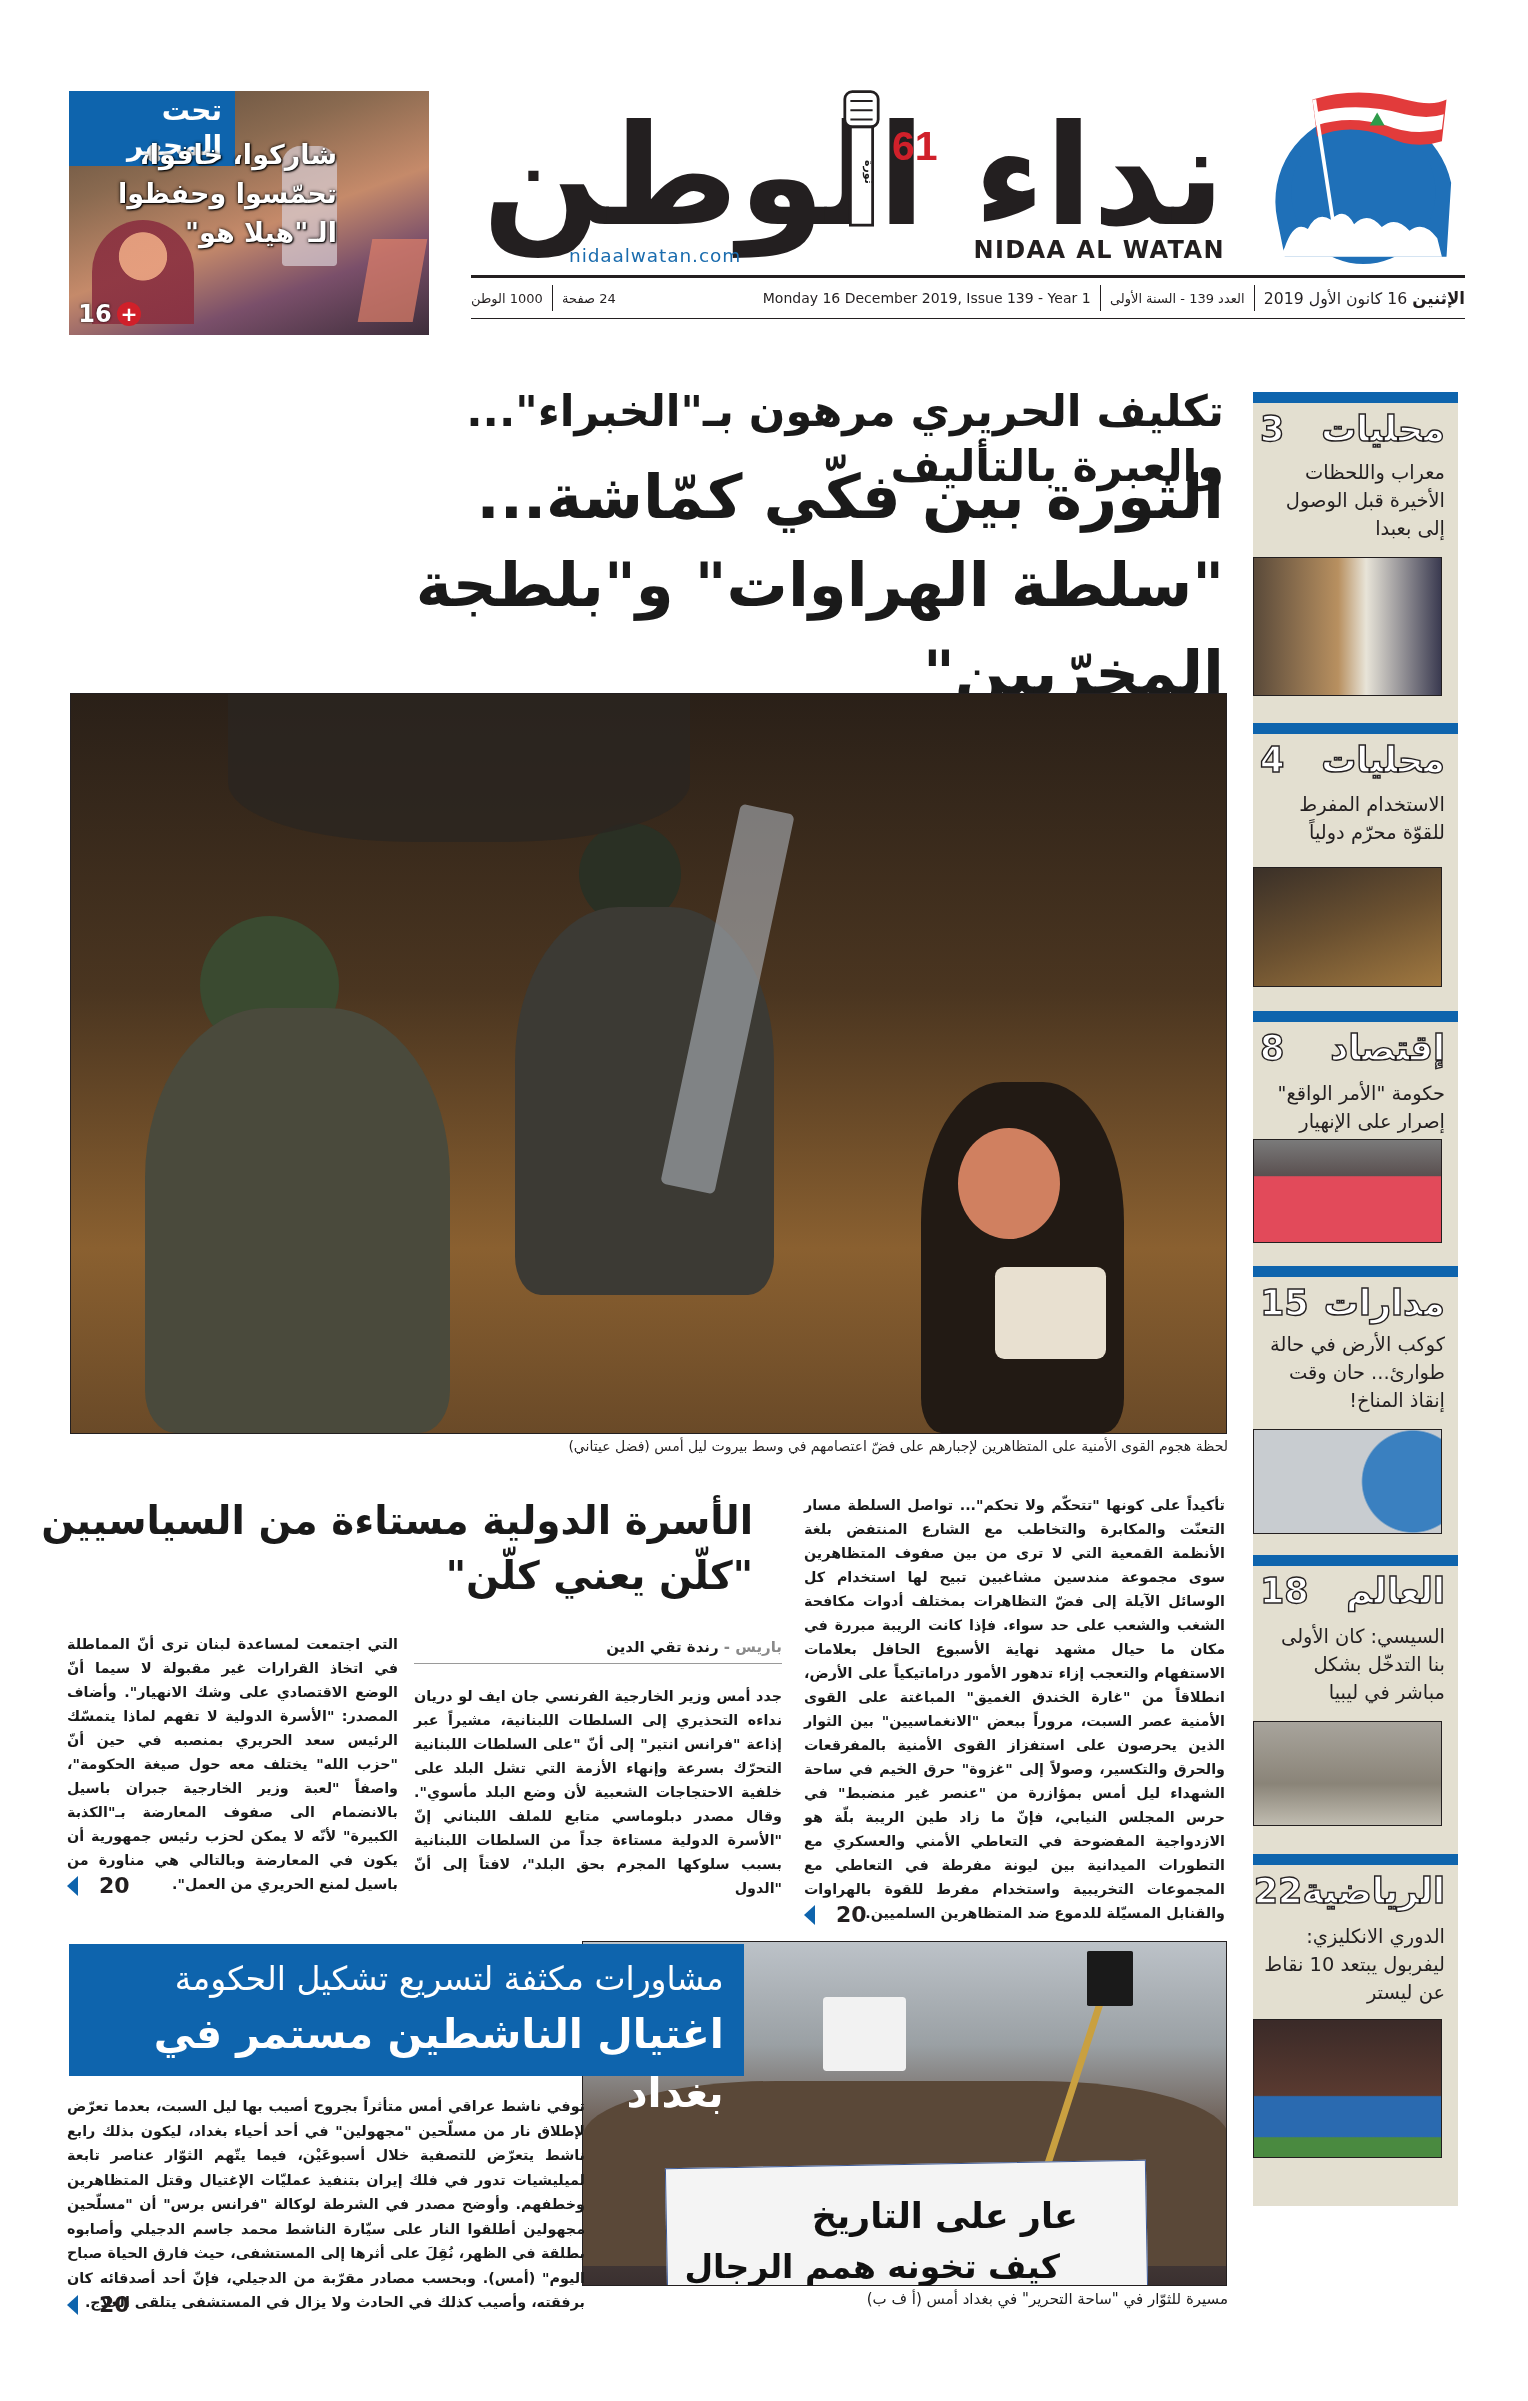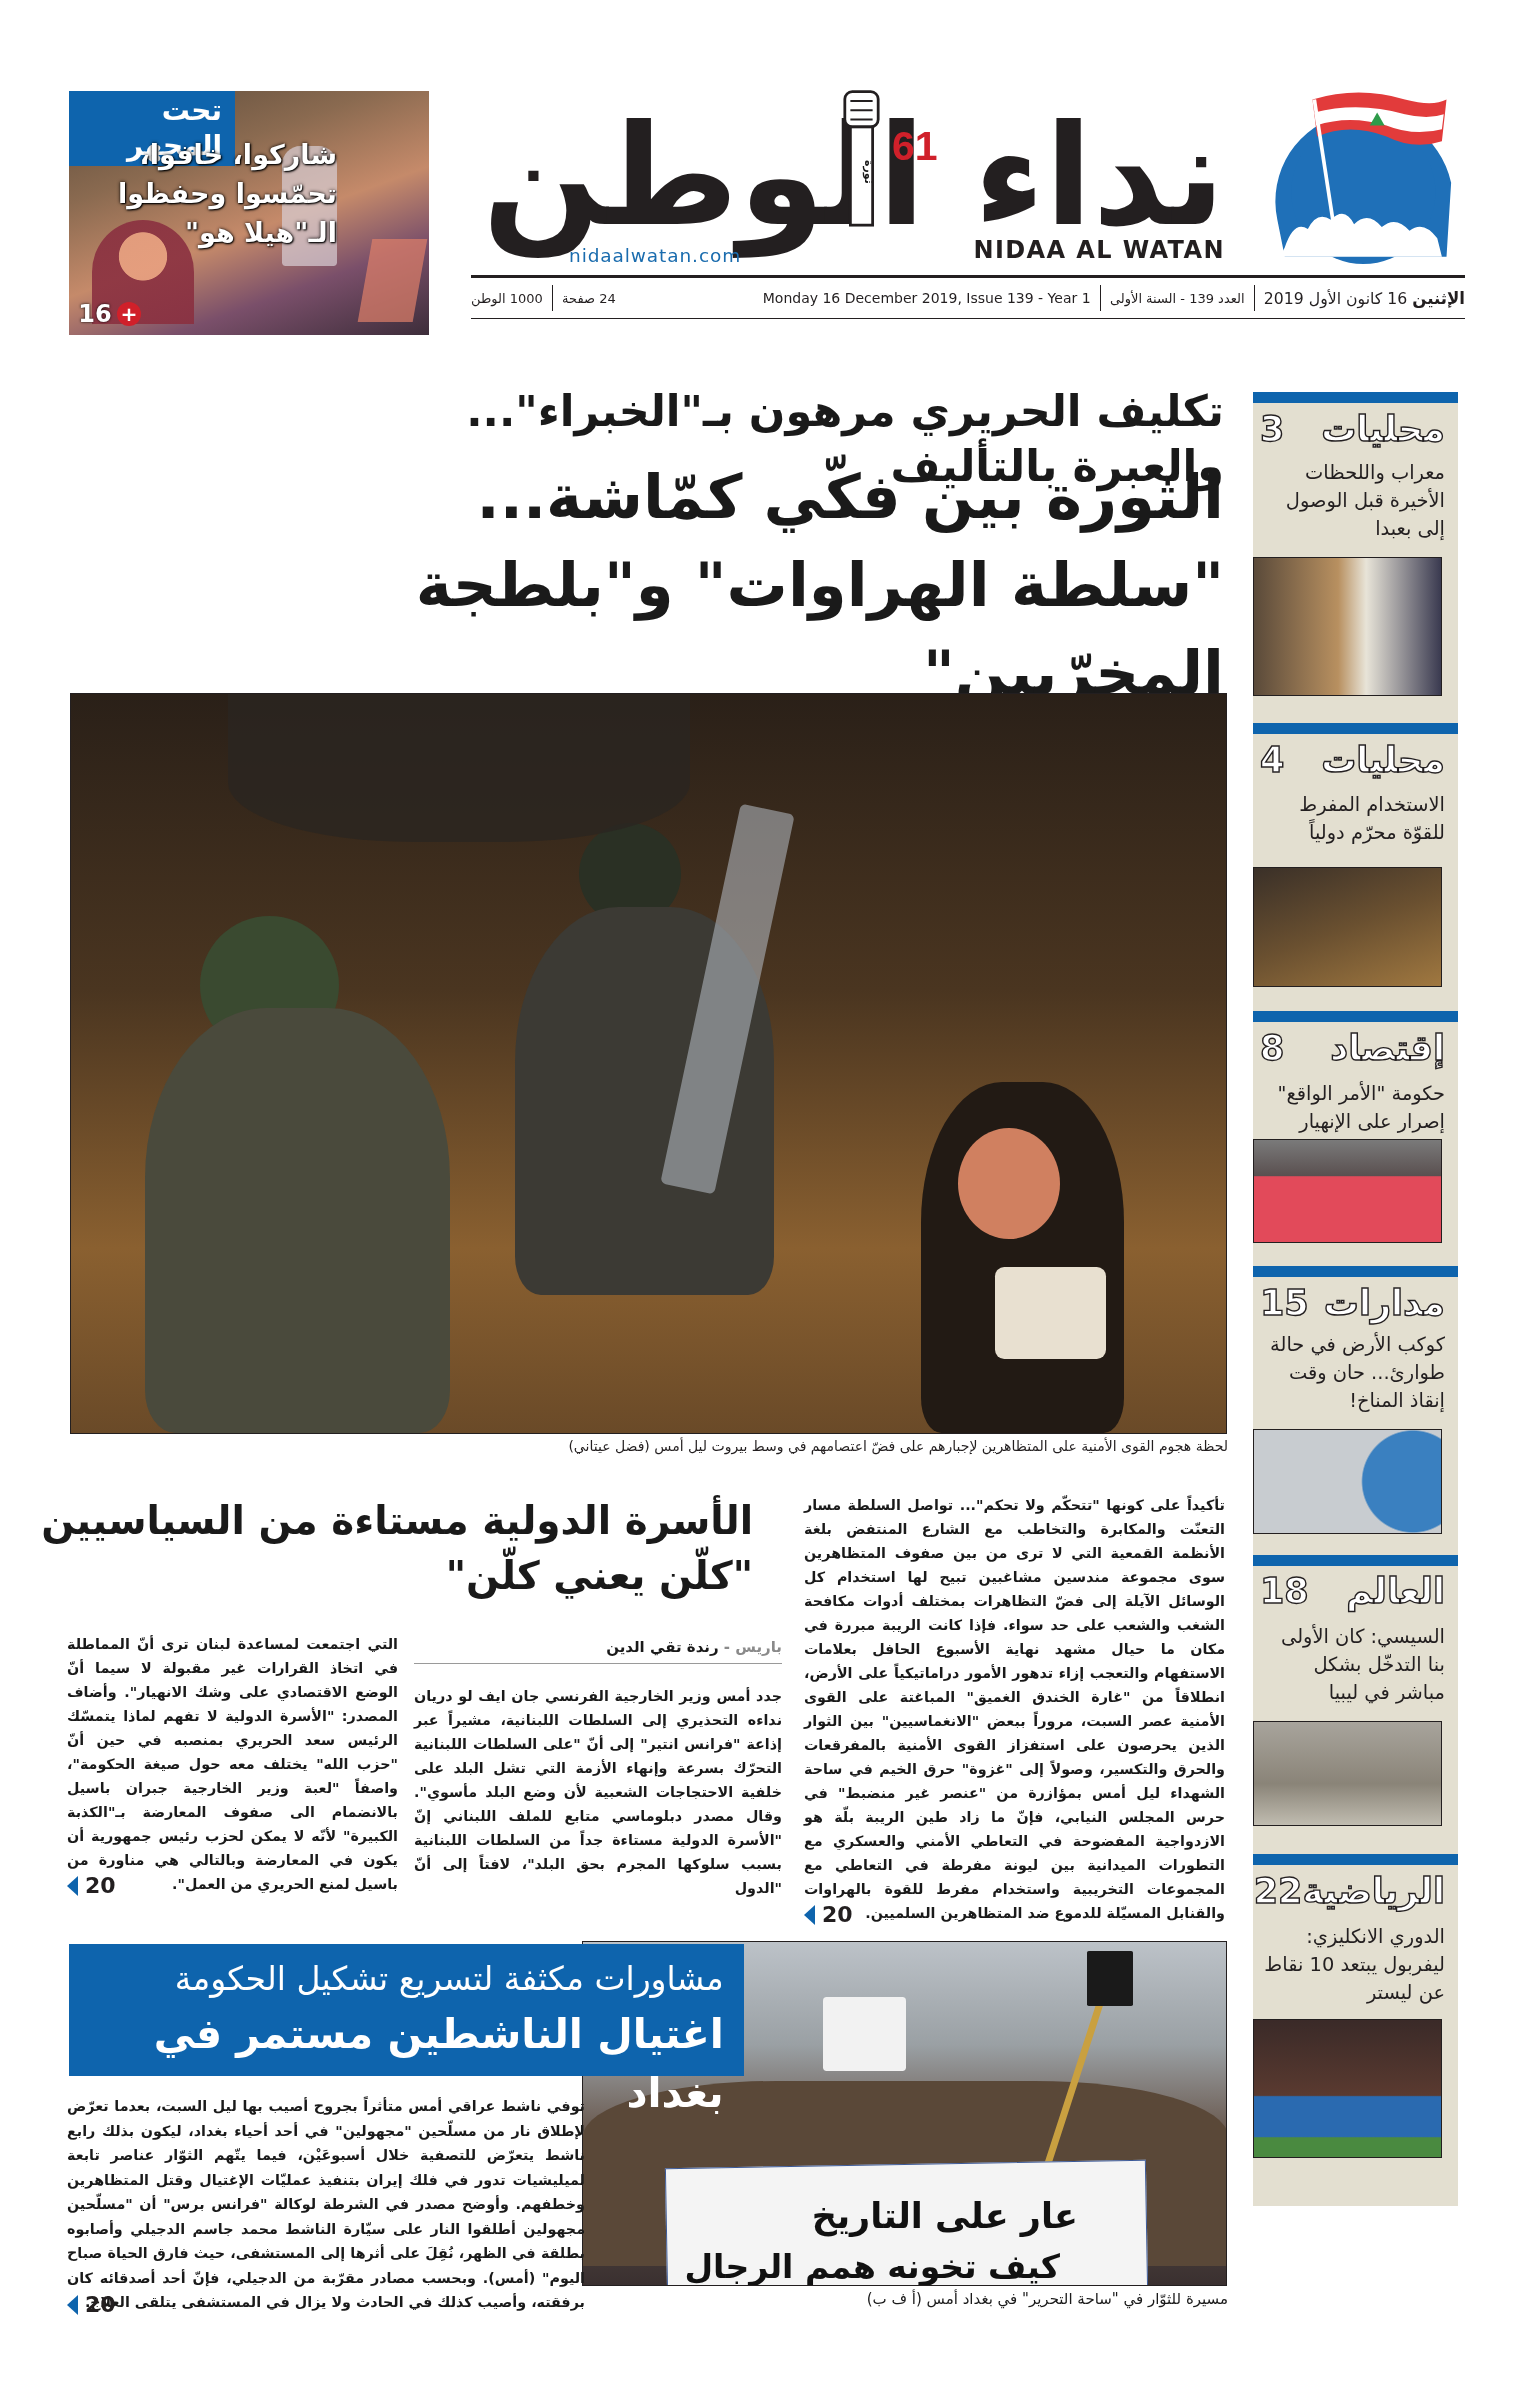--- a/index.html
+++ b/index.html
@@ -57,21 +57,21 @@
 
   #lead-photo {
     left: 70px; top: 693px; width: 1157px; height: 741px; border: 1.8px solid #231f20; overflow: hidden;
     background: linear-gradient(180deg, #2a2018 0%, #4a3520 40%, #8a6030 75%, #6a4a28 100%);
   }
   .photo-blob { position: absolute; border-radius: 50%; }
   #lead-caption { right: 301px; top: 1438px; width: 1165px; font-size: 14px; color: #231f20; }
 
   
   #col-a { left: 804px; top: 1493px; width: 421px; font-size: 14.3px; line-height: 24px; font-weight: bold; text-align: justify; }
-  .cont-marker { display: inline-flex; align-items: center; gap: 7px; font-weight: bold; font-size: 22px; color: #231f20; direction: ltr; }
+  .cont-marker { display: inline-flex; align-items: center; gap: 21px; font-weight: bold; font-size: 22px; color: #231f20; direction: ltr; }
   .cont-marker .tri { width: 0; height: 0; border-top: 10.2px solid transparent; border-bottom: 10.2px solid transparent; border-right: 11px solid #0e64ad; }
 
   
   #story2-headline { right: 776px; top: 1493px; width: 712px; font-size: 39px; font-weight: bold; line-height: 55px; letter-spacing: -0.9px; }
   #story2-byline { left: 414px; top: 1638px; width: 368px; padding-bottom: 7px; border-bottom: 1.8px solid #9a9a9a; font-size: 15px; font-weight: bold; }
   #story2-byline .city { color: #8a8a8a; font-weight: bold; }
   #story2-col1 { left: 414px; top: 1684px; width: 368px; font-size: 14.3px; line-height: 24px; font-weight: bold; text-align: justify; }
   #story2-col2 { left: 67px; top: 1632px; width: 331px; font-size: 14.3px; line-height: 24px; font-weight: bold; text-align: justify; }
 
   

